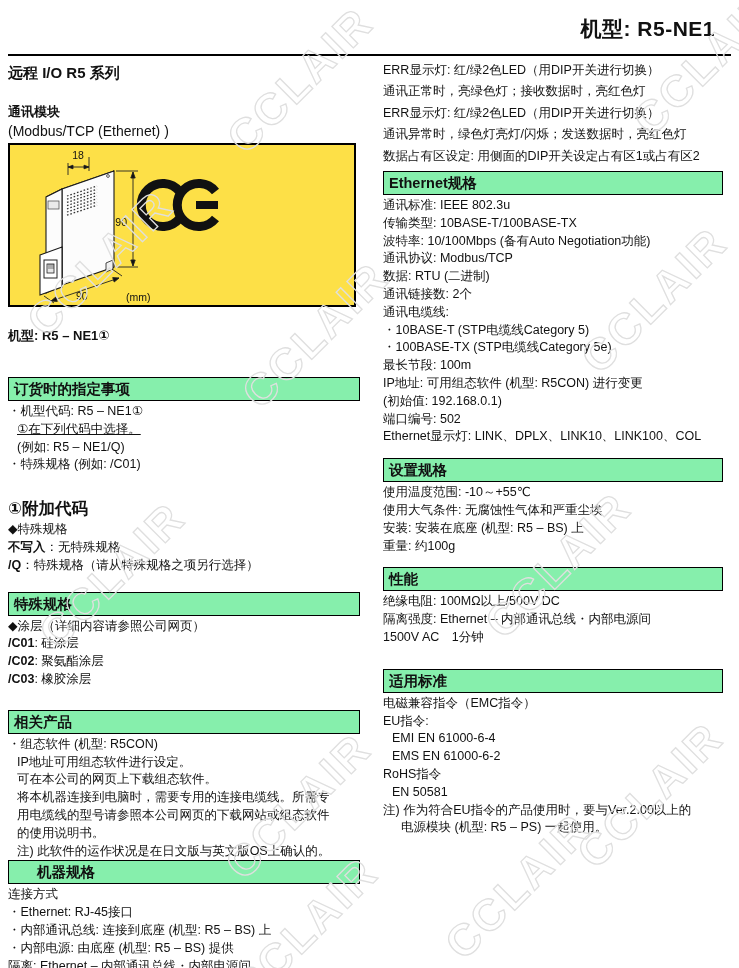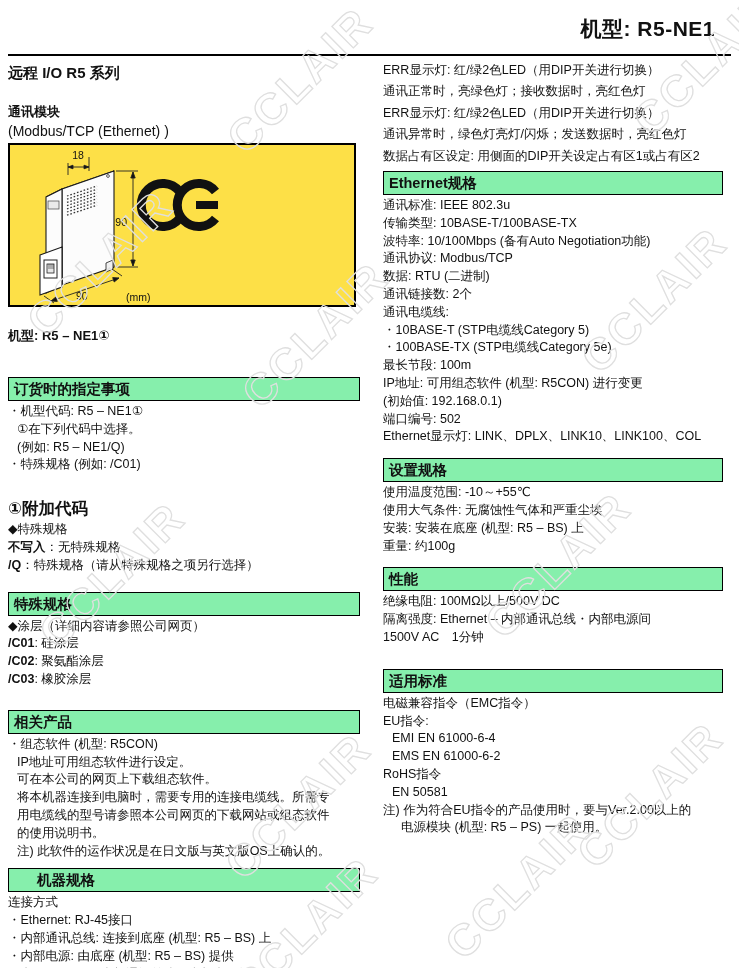--- a/index.html
+++ b/index.html
@@ -121,41 +121,41 @@
           <path d="M 205.5 46.5 A 21.5 21.5 0 1 0 205.5 73.5"></path>
           <line x1="186" y1="60" x2="208" y2="60" stroke-width="8"></line>
         </g>
       </svg>
     </div>
 
     <div class="model-line">机型: R5 – NE1①</div>
     <div id="left-blocks">
         <div class="sec-header" style="margin-top: 32px;">订货时的指定事项</div>
         <div class="spec-line"><span>・机型代码: R5 – NE1①</span></div>
-        <div class="spec-line" style="padding-left: 9px;"><span>①在下列代码中选择。</span></div>
+        <div class="spec-line" style="padding-left: 9px; text-decoration: underline;"><span>①在下列代码中选择。</span></div>
         <div class="spec-line" style="padding-left: 9px;"><span>(例如: R5 – NE1/Q)</span></div>
         <div class="spec-line"><span>・特殊规格 (例如: /C01)</span></div>
         <div class="plain-h" style="margin-top: 24px;">①附加代码</div>
         <div class="spec-line"><span>◆特殊规格</span></div>
         <div class="spec-line"><span class="bold">不写入</span><span>：无特殊规格</span></div>
         <div class="spec-line"><span class="bold">/Q</span><span>：特殊规格（请从特殊规格之项另行选择）</span></div>
         <div class="sec-header" style="margin-top: 17px;">特殊规格</div>
         <div class="spec-line"><span>◆涂层（详细内容请参照公司网页）</span></div>
         <div class="spec-line"><span class="bold">/C01</span><span>: 硅涂层</span></div>
         <div class="spec-line"><span class="bold">/C02</span><span>: 聚氨酯涂层</span></div>
         <div class="spec-line"><span class="bold">/C03</span><span>: 橡胶涂层</span></div>
         <div class="sec-header" style="margin-top: 21px;">相关产品</div>
         <div class="spec-line"><span>・组态软件 (机型: R5CON)</span></div>
         <div class="spec-line" style="padding-left: 9px;"><span>IP地址可用组态软件进行设定。</span></div>
         <div class="spec-line" style="padding-left: 9px;"><span>可在本公司的网页上下载组态软件。</span></div>
         <div class="spec-line" style="padding-left: 9px;"><span>将本机器连接到电脑时，需要专用的连接电缆线。所需专</span></div>
         <div class="spec-line" style="padding-left: 9px;"><span>用电缆线的型号请参照本公司网页的下载网站或组态软件</span></div>
         <div class="spec-line" style="padding-left: 9px;"><span>的使用说明书。</span></div>
         <div class="spec-line" style="padding-left: 9px;"><span>注) 此软件的运作状况是在日文版与英文版OS上确认的。</span></div>
-        <div class="sec-header" style="margin-top: 8px; padding-left: 28px;">机器规格</div>
+        <div class="sec-header" style="margin-top: 0; padding-left: 28px;">机器规格</div>
         <div class="spec-line"><span>连接方式</span></div>
         <div class="spec-line"><span>・Ethernet: RJ-45接口</span></div>
         <div class="spec-line"><span>・内部通讯总线: 连接到底座 (机型: R5 – BS) 上</span></div>
         <div class="spec-line"><span>・内部电源: 由底座 (机型: R5 – BS) 提供</span></div>
         <div class="spec-line"><span>隔离: Ethernet – 内部通讯总线・内部电源间</span></div>
       </div>
   </div>
 
   <div class="col col-right">
     <div class="intro" id="intro">

